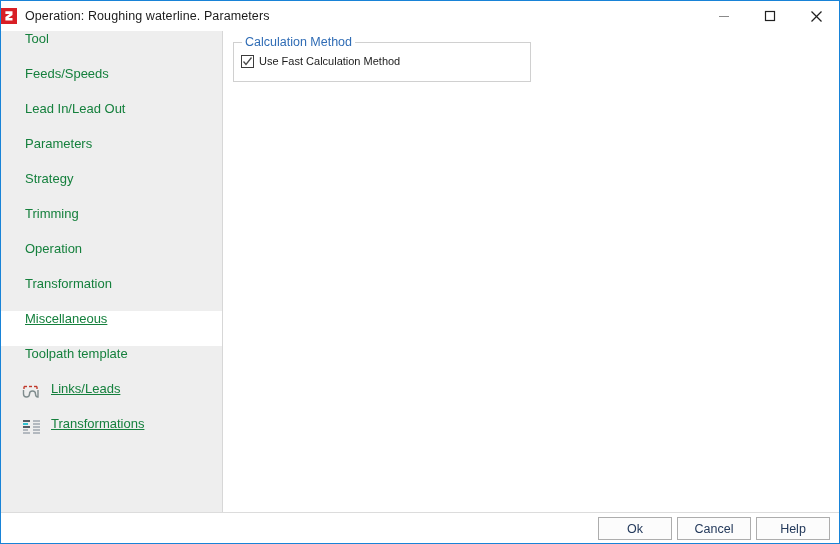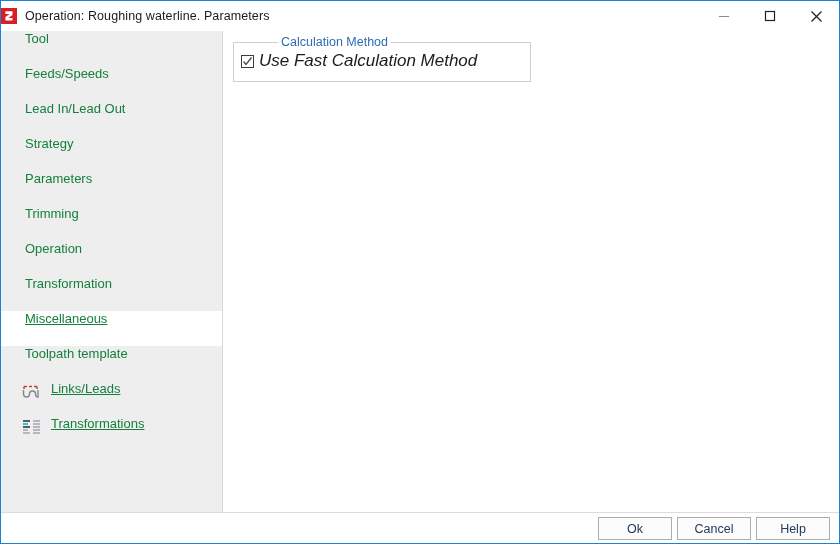--- a/index.html
+++ b/index.html
@@ -142,46 +142,44 @@
   .groupbox-title {
     position: absolute;
     left: 8px;
     top: -8px;
     background: #ffffff;
     padding: 0 3px;
     font-size: 12.5px;
     color: #2f6cb5;
     line-height: 14px;
     white-space: nowrap;
-    margin-left: 36px;
   }
   .checkrow {
     position: absolute;
     left: 7px;
     top: 11px;
     display: flex;
     align-items: center;
   }
   .checkbox {
     width: 13px;
     height: 13px;
     border: 1px solid #3c3c3c;
     background: #ffffff;
     box-sizing: border-box;
     position: relative;
     margin-right: 5px;
     flex: 0 0 auto;
   }
   .checkbox svg { position: absolute; left: 0; top: 0; display: block; }
   .check-label {
-    font-size: 17px;
+    font-size: 11px;
     color: #1c1c1c;
     line-height: 14px;
     white-space: nowrap;
-    font-style: italic;
   }
 
   
   .footer {
     height: 30px;
     min-height: 30px;
     background: #ffffff;
     border-top: 1px solid #dcdcdc;
     position: relative;
   }
@@ -248,24 +246,24 @@
       <div class="nav-item">
         <span class="nav-label">Tool</span>
       </div>
       <div class="nav-item">
         <span class="nav-label">Feeds/Speeds</span>
       </div>
       <div class="nav-item">
         <span class="nav-label">Lead In/Lead Out</span>
       </div>
       <div class="nav-item">
+        <span class="nav-label">Parameters</span>
+      </div>
+      <div class="nav-item">
         <span class="nav-label">Strategy</span>
-      </div>
-      <div class="nav-item">
-        <span class="nav-label">Parameters</span>
       </div>
       <div class="nav-item">
         <span class="nav-label">Trimming</span>
       </div>
       <div class="nav-item">
         <span class="nav-label">Operation</span>
       </div>
       <div class="nav-item">
         <span class="nav-label">Transformation</span>
       </div>

